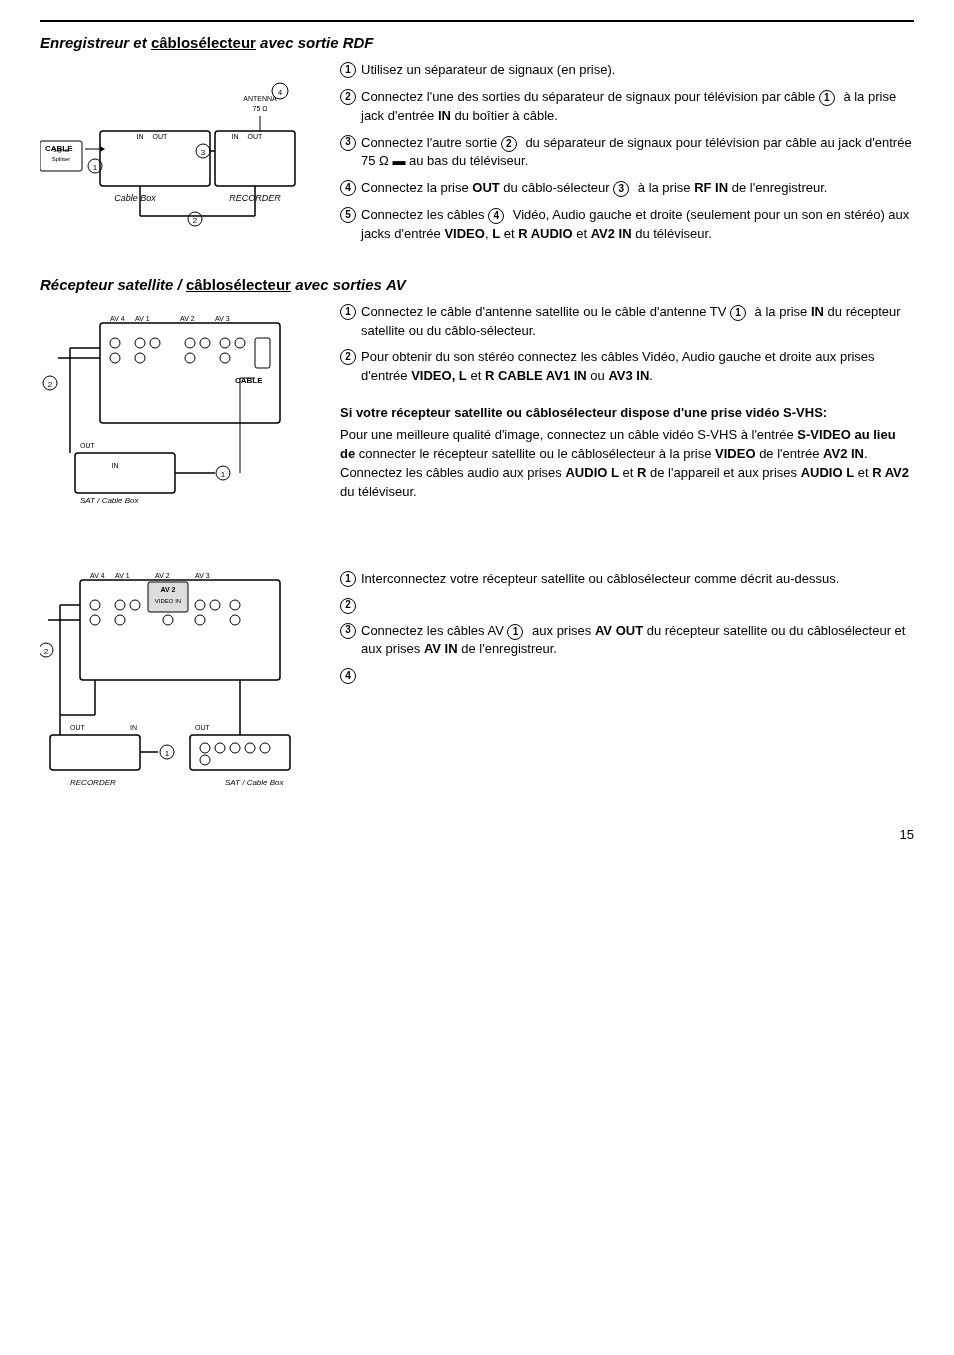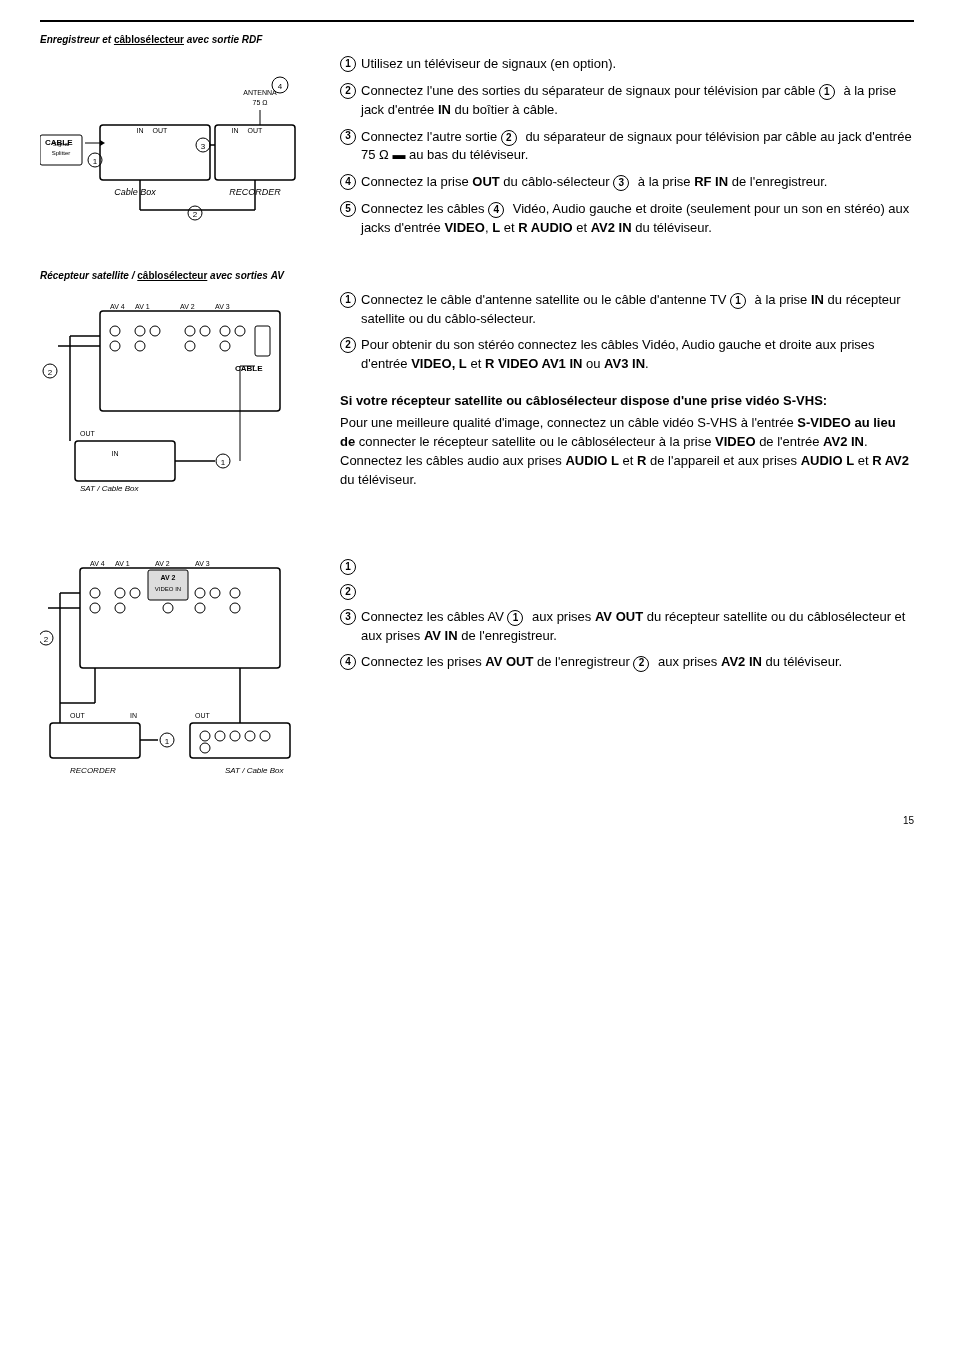--- a/index.html
+++ b/index.html
@@ -14,21 +14,21 @@
     }
 
     .page-rule {
       border: none;
       border-top: 2px solid #000;
       margin-bottom: 12px;
     }
 
     
     .section-title {
-      font-size: 10px;
+      font-size: 15px;
       font-weight: bold;
       margin-bottom: 10px;
       font-style: italic;
     }
     .section-title .bold-part {
       font-weight: 900;
       font-style: normal;
     }
 
     
@@ -81,21 +81,21 @@
       margin-bottom: 4px;
       line-height: 1.4;
     }
     .svhs-body {
       line-height: 1.45;
     }
 
     
     .page-number {
       text-align: right;
-      font-size: 10px;
+      font-size: 13px;
       margin-top: 10px;
     }
   </style>
 </head>
 <body>
 
 <hr class="page-rule">
 
 <div>
   <div class="section-title">
@@ -149,21 +149,21 @@
         <rect x="0" y="80" width="42" height="30" rx="2" fill="none" stroke="#000" stroke-width="1"></rect>
         <text x="21" y="91" font-size="6" text-anchor="middle">Signal</text>
         <text x="21" y="100" font-size="6" text-anchor="middle">Splitter</text>
       </svg>
     </div>
 
     <div class="section-text">
       <ul class="instruction-list">
         <li>
           <span class="circle-num">1</span>
-          <span>Utilisez un téléviseur de signaux (en option).</span>
+          <span>Utilisez un séparateur de signaux (en prise).</span>
         </li>
         <li>
           <span class="circle-num">2</span>
           <span>Connectez l'une des sorties du séparateur de signaux pour télévision par câble <span class="circle-num" style="display:inline-flex;">1</span> à la prise jack d'entrée <strong>IN</strong> du boîtier à câble.</span>
         </li>
         <li>
           <span class="circle-num">3</span>
           <span>Connectez l'autre sortie <span class="circle-num" style="display:inline-flex;">2</span> du séparateur de signaux pour télévision par câble au jack d'entrée 75 Ω ▬ au bas du téléviseur.</span>
         </li>
         <li>
@@ -238,21 +238,21 @@
     </div>
 
     <div class="section-text">
       <ul class="instruction-list">
         <li>
           <span class="circle-num">1</span>
           <span>Connectez le câble d'antenne satellite ou le câble d'antenne TV <span class="circle-num" style="display:inline-flex;">1</span> à la prise <strong>IN</strong> du récepteur satellite ou du câblo-sélecteur.</span>
         </li>
         <li>
           <span class="circle-num">2</span>
-          <span>Pour obtenir du son stéréo connectez les câbles Vidéo, Audio gauche et droite aux prises d'entrée <strong>VIDEO, L</strong> et <strong>R VIDEO AV1 IN</strong> ou <strong>AV3 IN</strong>.</span>
+          <span>Pour obtenir du son stéréo connectez les câbles Vidéo, Audio gauche et droite aux prises d'entrée <strong>VIDEO, L</strong> et <strong>R CABLE AV1 IN</strong> ou <strong>AV3 IN</strong>.</span>
         </li>
       </ul>
 
       <div class="svhs-block">
         <div class="svhs-title">Si votre récepteur satellite ou câblosélecteur dispose d'une prise vidéo S-VHS:</div>
         <div class="svhs-body">
           Pour une meilleure qualité d'image, connectez un câble vidéo S-VHS à l'entrée <strong>S-VIDEO au lieu de</strong> connecter le récepteur satellite ou le câblosélecteur à la prise <strong>VIDEO</strong> de l'entrée <strong>AV2 IN</strong>.<br>
           Connectez les câbles audio aux prises <strong>AUDIO L</strong> et <strong>R</strong> de l'appareil et aux prises <strong>AUDIO L</strong> et <strong>R AV2</strong> du téléviseur.
         </div>
       </div>
@@ -325,31 +325,31 @@
         <line x1="20" y1="165" x2="20" y2="145" stroke="#000" stroke-width="1.5"></line>
         <line x1="20" y1="145" x2="55" y2="145" stroke="#000" stroke-width="1.5"></line>
         <line x1="55" y1="145" x2="55" y2="110" stroke="#000" stroke-width="1.5"></line>
       </svg>
     </div>
 
     <div class="section-text">
       <ul class="instruction-list">
         <li>
           <span class="circle-num">1</span>
+          <span>Interconnectez votre récepteur satellite ou câblosélecteur comme décrit au-dessus.</span>
         </li>
         <li>
           <span class="circle-num">2</span>
         </li>
         <li>
           <span class="circle-num">3</span>
           <span>Connectez les câbles AV <span class="circle-num" style="display:inline-flex;">1</span> aux prises <strong>AV OUT</strong> du récepteur satellite ou du câblosélecteur et aux prises <strong>AV IN</strong> de l'enregistreur.</span>
         </li>
         <li>
           <span class="circle-num">4</span>
-          <span>Connectez les prises <strong>AV OUT</strong> de l'enregistreur <span class="circle-num" style="display:inline-flex;">2</span> aux prises <strong>AV2 IN</strong> du téléviseur.</span>
         </li>
       </ul>
     </div>
   </div>
 </div>
 
 <div class="page-number">
   <span>15</span>
 </div>
 

